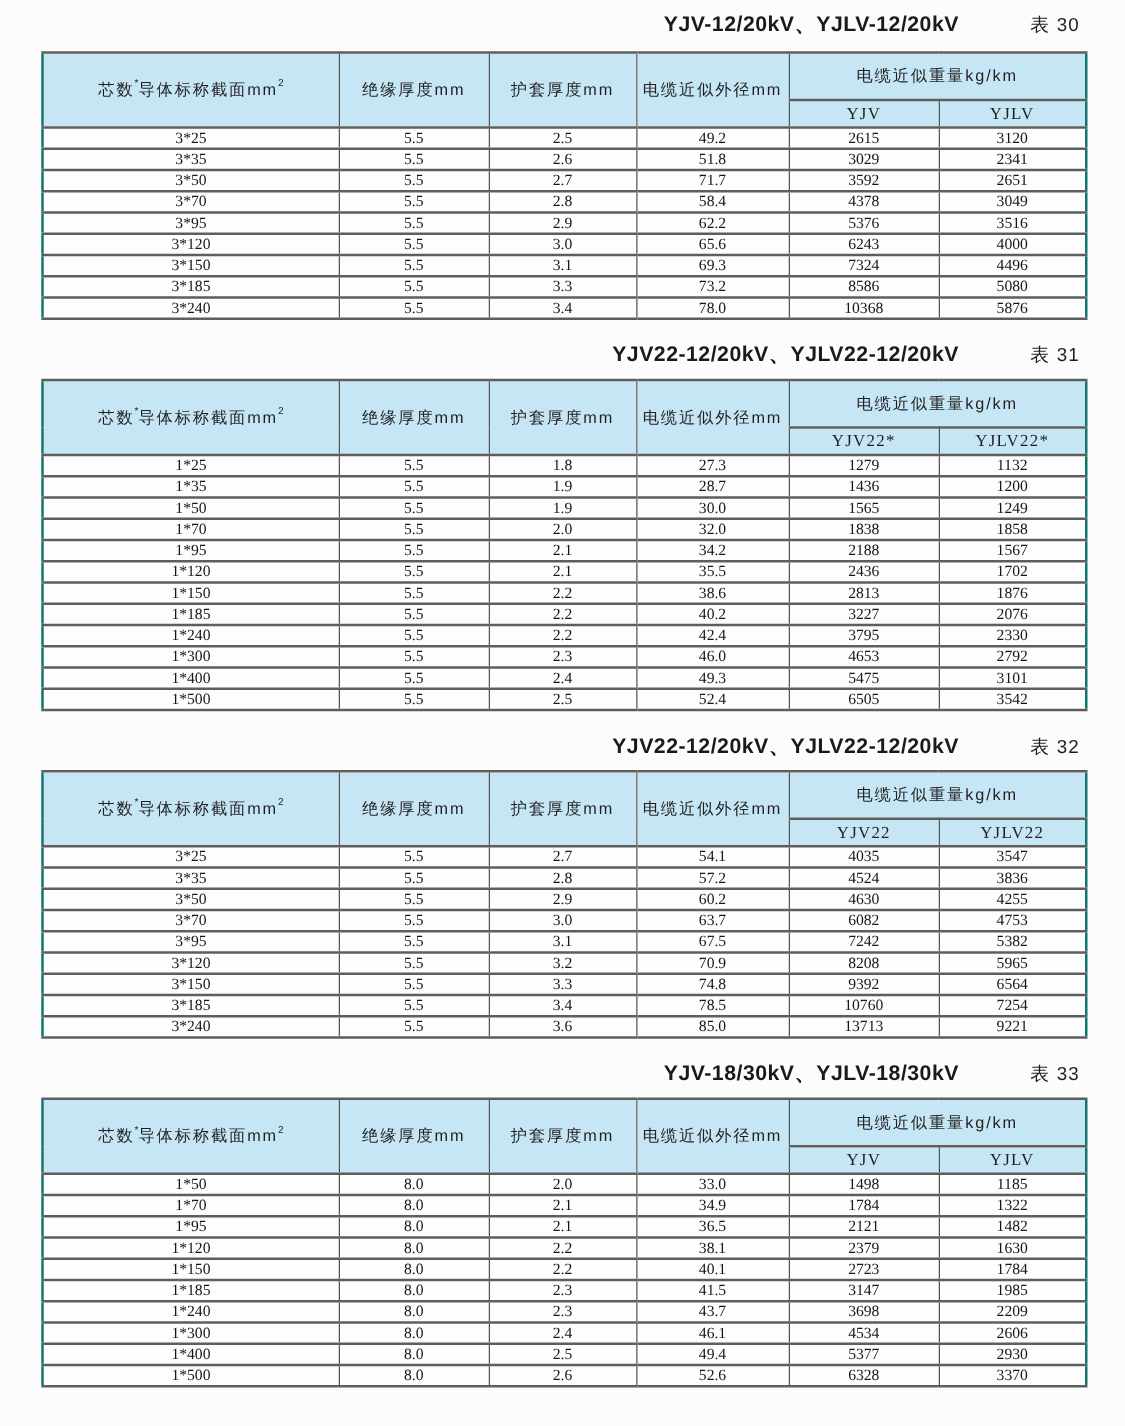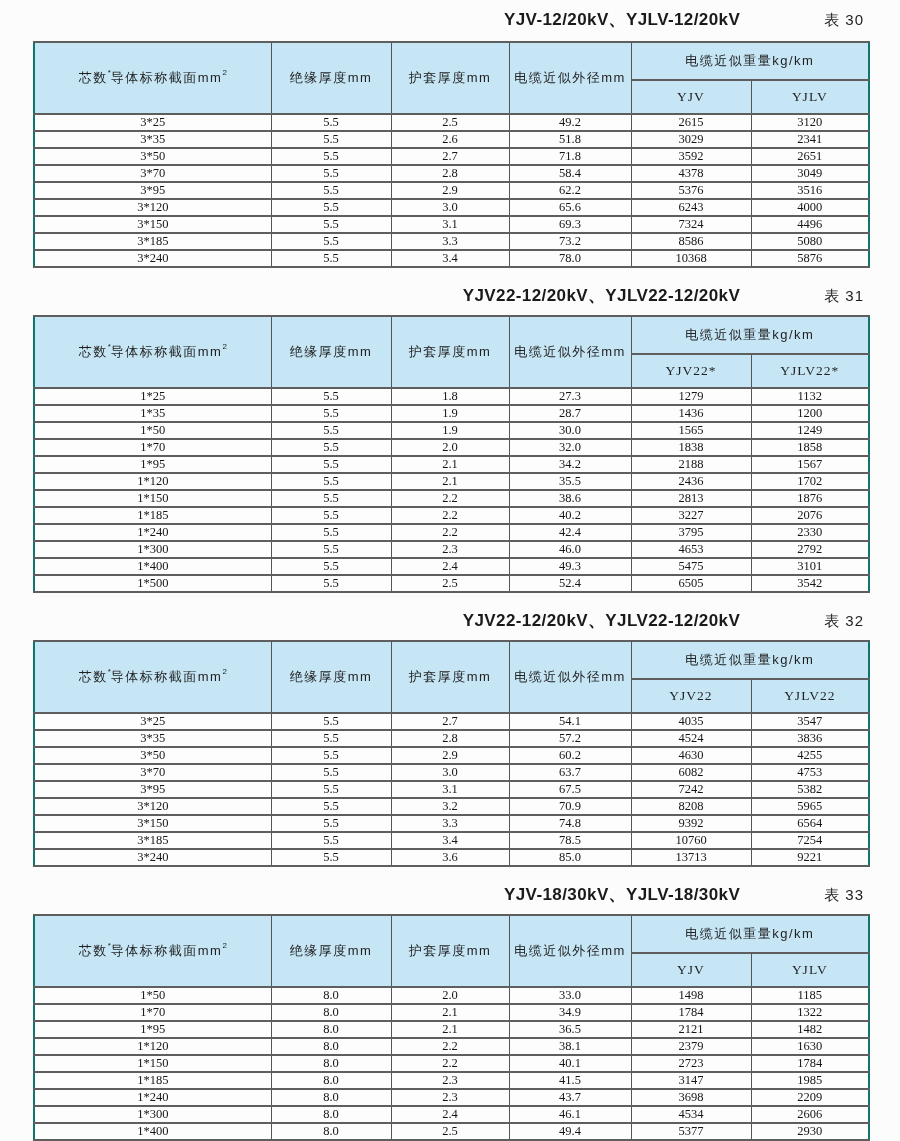--- a/index.html
+++ b/index.html
@@ -11,21 +11,21 @@
     font-family: "Liberation Sans", sans-serif;
     color: #1f1f1f;
     overflow: hidden;
   }
   .page { padding: 6px 32px 6px 33px; }
 
   .title-row {
     display: flex;
     justify-content: flex-end;
     align-items: baseline;
-    gap: 84px;
+    gap: 57px;
     padding-right: 4px;
     margin: 16px 0 9px 0;
     height: 22px;
   }
   .title-row.first { margin-top: 2px; margin-bottom: 11px; }
   .title {
     margin: 0;
     font-size: 17px;
     font-weight: bold;
     letter-spacing: 0.4px;
@@ -60,21 +60,21 @@
   .spec-table thead th {
     background: #c6e6f5;
     font-weight: normal;
   }
   .th-cn {
     font-size: 13px;
     letter-spacing: 1.5px;
   }
   .group-th { height: 38px; }
   .sub-th {
-    height: 34px;
+    height: 22px;
     font-family: "Liberation Serif", serif;
     font-size: 13.5px;
     letter-spacing: 1px;
     margin-left: 36px;
   }
   .th-cn sup {
     font-size: 8px;
     letter-spacing: 0;
     vertical-align: top;
     line-height: 1;
@@ -138,21 +138,21 @@
             <td>5.5</td>
             <td>2.6</td>
             <td>51.8</td>
             <td>3029</td>
             <td>2341</td>
           </tr>
           <tr>
             <td>3*50</td>
             <td>5.5</td>
             <td>2.7</td>
-            <td>71.8</td>
+            <td>71.7</td>
             <td>3592</td>
             <td>2651</td>
           </tr>
           <tr>
             <td>3*70</td>
             <td>5.5</td>
             <td>2.8</td>
             <td>58.4</td>
             <td>4378</td>
             <td>3049</td>

